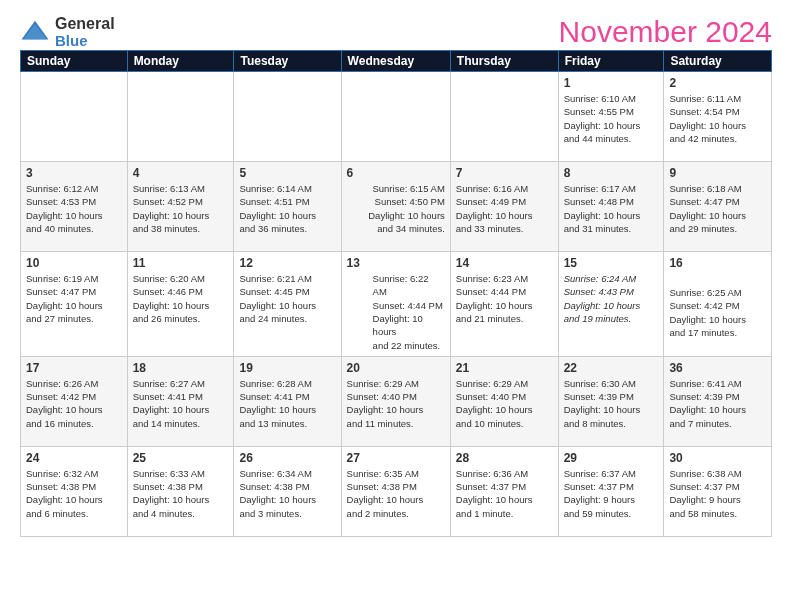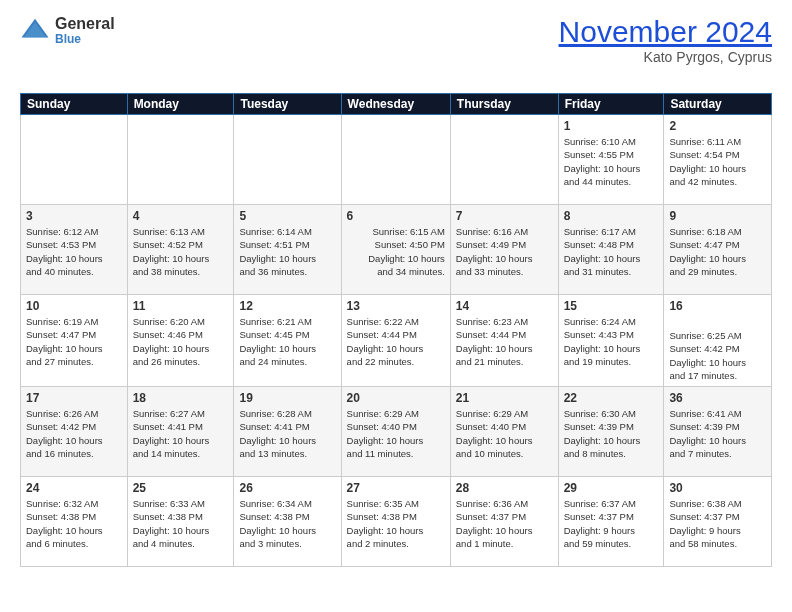--- a/index.html
+++ b/index.html
@@ -7,54 +7,53 @@
       font-family: Arial, sans-serif;
       background: #fff;
       width: 792px;
       min-height: 612px;
       font-size: 11px;
     }
     .header {
       display: flex;
       justify-content: space-between;
       align-items: flex-start;
-      padding: 15px 20px 28px 20px;
+      padding: 15px 20px 1px 20px;
     }
     .logo {
       display: flex;
       align-items: center;
     }
     .logo-text {
       display: flex;
       flex-direction: column;
       line-height: 1.1;
     }
     .logo-general {
       font-size: 16px;
       font-weight: bold;
       color: #333;
     }
     .logo-blue {
-      font-size: 12px;
+      font-size: 15px;
       font-weight: bold;
       color: #3a7fc1;
     }
     .logo-icon {
       width: 30px;
       height: 30px;
       margin-right: 5px;
     }
     .title-block {
       text-align: right;
     }
     .month-title {
       font-size: 30px;
       font-weight: normal;
-      color: #1d4ed8;
-      text-decoration: underline;
+      color: #ec4899;
     }
     .location {
       font-size: 14px;
       color: #555;
     }
     .calendar {
       width: 100%;
       border-collapse: collapse;
       padding: 0 10px;
       margin: 0 10px;
@@ -107,21 +106,20 @@
       <polygon points="20,5 38,30 2,30" fill="#3a7fc1"></polygon>
       <polygon points="20,10 35,30 5,30" fill="#5b9fd4" opacity="0.5"></polygon>
     </svg>
     <div class="logo-text">
       <span class="logo-general">General</span>
       <span class="logo-blue">Blue</span>
     </div>
   </div>
   <div class="title-block">
     <div class="month-title">November 2024</div>
-    <div class="location">Kato Pyrgos, Cyprus</div>
   </div>
 </div>
 
 <div class="calendar-wrapper">
   <table class="calendar">
     <thead>
       <tr>
       <th>Sunday</th>
           <th>Monday</th>
           <th>Tuesday</th>
@@ -221,35 +219,35 @@
           </td>
           <td>
             <span class="day-num">12</span>
             <div class="day-info" style="white-space: pre-line;">Sunrise: 6:21 AM
 Sunset: 4:45 PM
 Daylight: 10 hours
 and 24 minutes.</div>
           </td>
           <td>
             <span class="day-num">13</span>
-            <div class="day-info" style="white-space: pre-line;">Sunrise: 6:22 AM
+            <div class="day-info" style="white-space: pre-line; margin-left: 26px;">Sunrise: 6:22 AM
 Sunset: 4:44 PM
 Daylight: 10 hours
 and 22 minutes.</div>
           </td>
           <td>
             <span class="day-num">14</span>
             <div class="day-info" style="white-space: pre-line;">Sunrise: 6:23 AM
 Sunset: 4:44 PM
 Daylight: 10 hours
 and 21 minutes.</div>
           </td>
           <td>
             <span class="day-num">15</span>
-            <div class="day-info" style="white-space: pre-line;">Sunrise: 6:24 AM
+            <div class="day-info" style="white-space: pre-line; font-style: italic;">Sunrise: 6:24 AM
 Sunset: 4:43 PM
 Daylight: 10 hours
 and 19 minutes.</div>
           </td>
           <td>
             <span class="day-num">16</span>
             <div class="day-info" style="white-space: pre-line; margin-top: 16px;">Sunrise: 6:25 AM
 Sunset: 4:42 PM
 Daylight: 10 hours
 and 17 minutes.</div>

